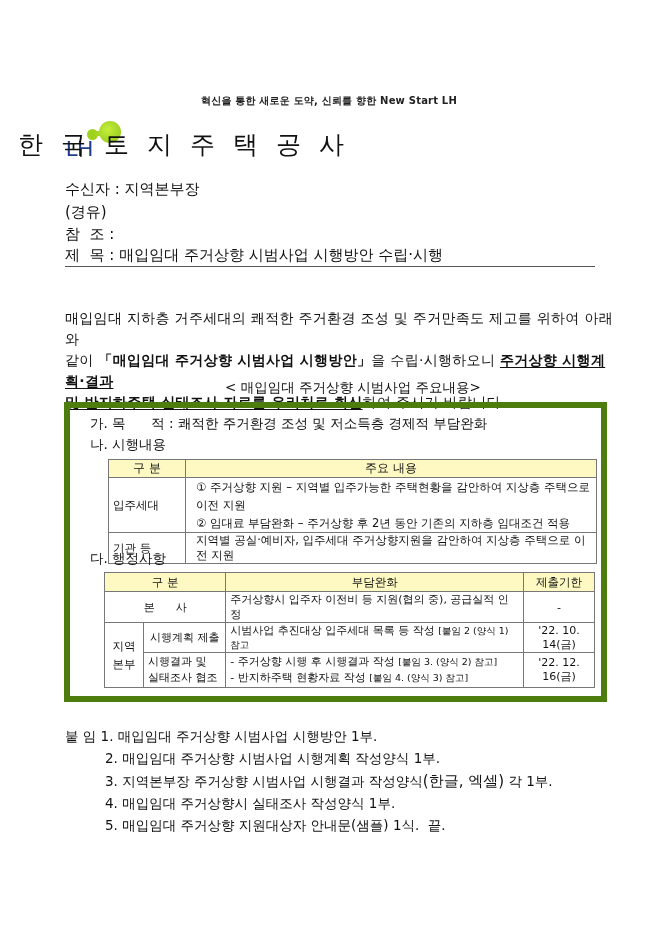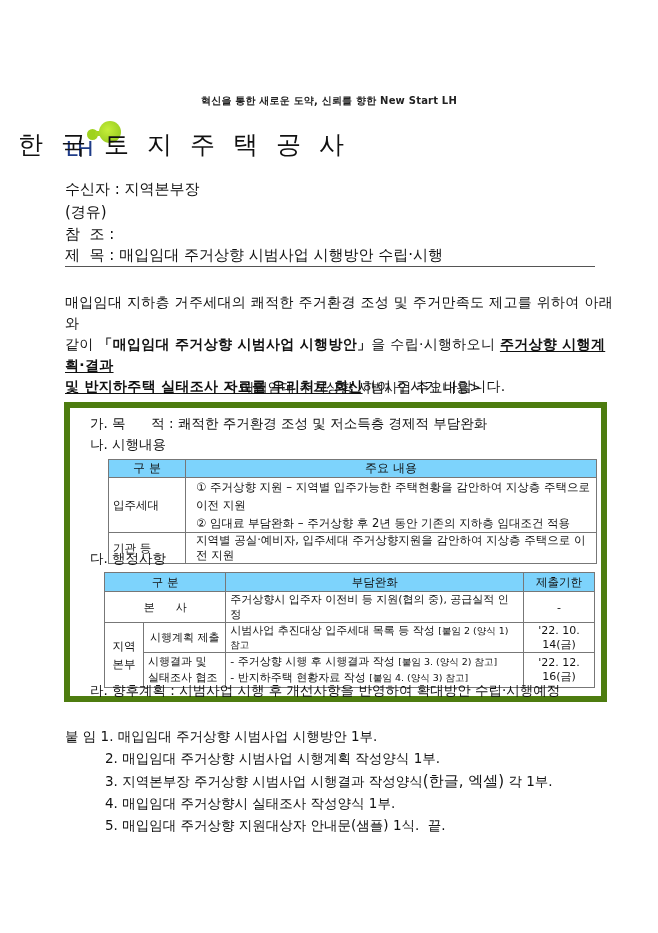--- a/index.html
+++ b/index.html
@@ -9,29 +9,29 @@
   .slogan { left:0; width:658px; top:94px; text-align:center; font-size:10px; letter-spacing:0.2px; color:#222;font-weight:bold; }
   .logo { left:66px; top:120px; width:70px; height:42px; }
   .logo-text { position:absolute; left:0; top:16px; font-family:"Liberation Sans", sans-serif; font-weight:normal; font-size:22px; color:#1f3c88; letter-spacing:-1px; }
   .logo .ball1 { position:absolute; left:21px; top:9px; width:11px; height:11px; border-radius:50%; background:#9fd21e; }
   .logo .ball2 { position:absolute; left:33px; top:1px; width:22px; height:22px; border-radius:50%; background:radial-gradient(circle at 40% 40%, #c6ef3a, #8cc21a); }
   .logo .bridge { position:absolute; left:29px; top:11px; width:8px; height:5px; background:#a6d522; }
   .org { left:0; width:544px; top:128px; font-size:25px; letter-spacing:18px; padding-left:18px; box-sizing:border-box; color:#111; }
   .hdr-row { left:65px; font-size:15px; color:#111; }
   .hdr-row .lbl { display:inline-block; }
   .hdr-line { left:65px; top:266px; width:530px; height:1px; background:#555; }
-  .body-text { left:65px; top:292px; width:550px; font-size:14px; line-height:21px; color:#111; letter-spacing:0.3px; }
+  .body-text { left:65px; top:308px; width:550px; font-size:14px; line-height:21px; color:#111; letter-spacing:0.3px; }
   .body-text b { font-weight:bold; }
   .body-text u { text-decoration:underline; text-underline-offset:2px; }
   .section-title { left:0; width:658px; top:379px; text-align:center; font-size:13.5px; color:#111;padding-left:24px; }
   .box { left:64px; top:402px; width:543px; height:300px; border:6px solid #4d7c0f; box-sizing:border-box; }
   .box-line { font-size:13.5px; color:#111; position:absolute; }
   table { border-collapse:collapse; position:absolute; font-size:11.5px; color:#111; }
   td, th { border:1px solid #777; font-weight:normal; padding:0 4px; }
-  th { background:#7dd3fc; text-align:center; }
+  th { background:#fef9c3; text-align:center; }
   .t1 { left:38px; top:51px; width:489px; }
   .t1 th { height:17px; font-size:12px; }
   .t1 td.c { text-align:left; }
   .t1 td.r1 { height:36px; line-height:18px; padding-left:10px; }
   .t1 td.r2 { height:28px; padding-left:10px; }
   .t2 { left:34px; top:164px; width:491px; font-size:11px; }
   .t2 th { height:18px; font-size:11.5px; }
   .t2 td { height:20px; }
   .t2 td.c { text-align:center; }
   .t2 td.tall { height:34px; line-height:16px; }
@@ -123,20 +123,19 @@
       </td>
       <td class="tall">
         <div><span>- 주거상향 시행 후 시행결과 작성</span> <span class="small">[붙임 3. (양식 2) 참고]</span></div>
         <div><span>- 반지하주택 현황자료 작성</span> <span class="small">[붙임 4. (양식 3) 참고]</span></div>
       </td>
       <td class="c">'22. 12. 16(금)</td>
     </tr>
   </tbody>
     </table>
 
-  <div class="box-line" style="left:20px; top:274px">라. 향후계획 : 시범사업 시행 후 개선사항을 반영하여 확대방안 수립·시행예정</div>
 </div>
 
 <div class="abs attach" style="top:728px; white-space:pre"><span>붙 임</span> <span>1.</span> <span>매입임대 주거상향 시범사업 시행방안 1부.</span></div>
 <div class="abs attach" style="top:750px; left:105px; white-space:pre"><span>2.</span> <span>매입임대 주거상향 시범사업 시행계획 작성양식 1부.</span></div>
 <div class="abs attach" style="top:772px; left:105px; white-space:pre"><span>3.</span> <span>지역본부장 주거상향 시범사업 시행결과 작성양식</span><span class="small" style="font-size:15px">(한글, 엑셀)</span><span> 각 1부.</span></div>
 <div class="abs attach" style="top:795px; left:105px; white-space:pre"><span>4.</span> <span>매입임대 주거상향시 실태조사 작성양식 1부.</span></div>
 <div class="abs attach" style="top:817px; left:105px; white-space:pre"><span>5.</span> <span>매입임대 주거상향 지원대상자 안내문(샘플) 1식.  끝.</span></div>
 
 </body></html>

